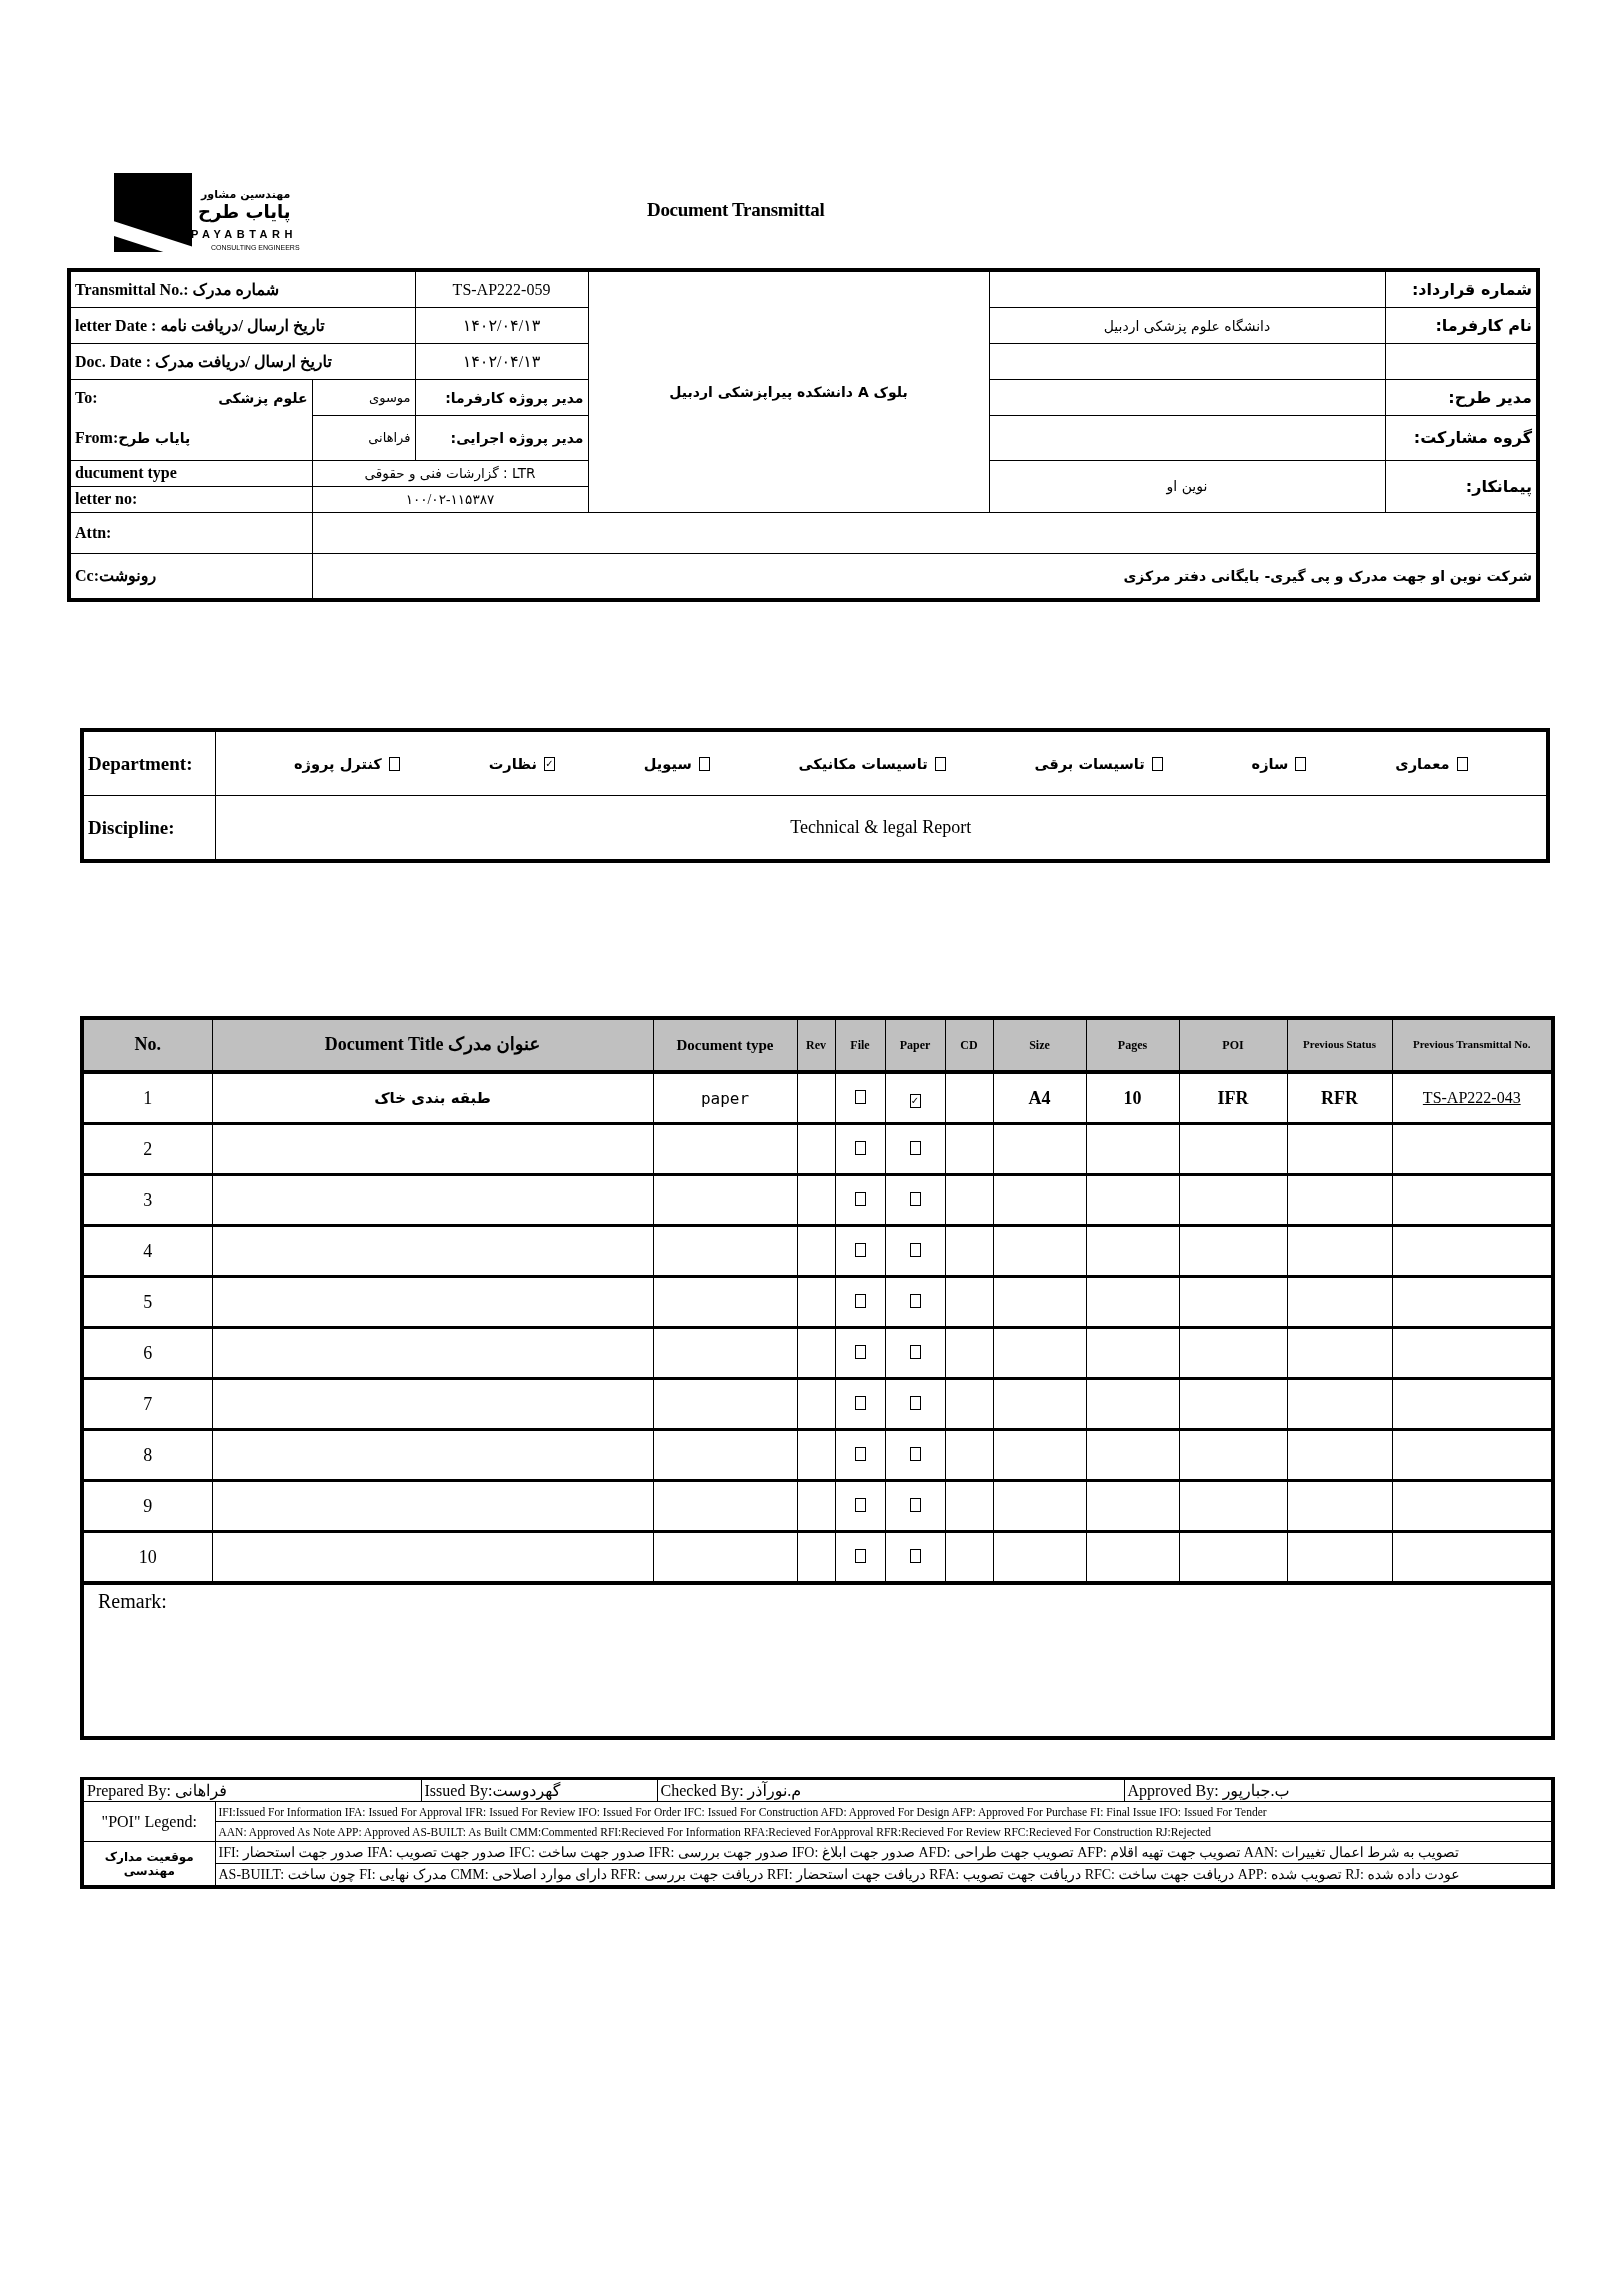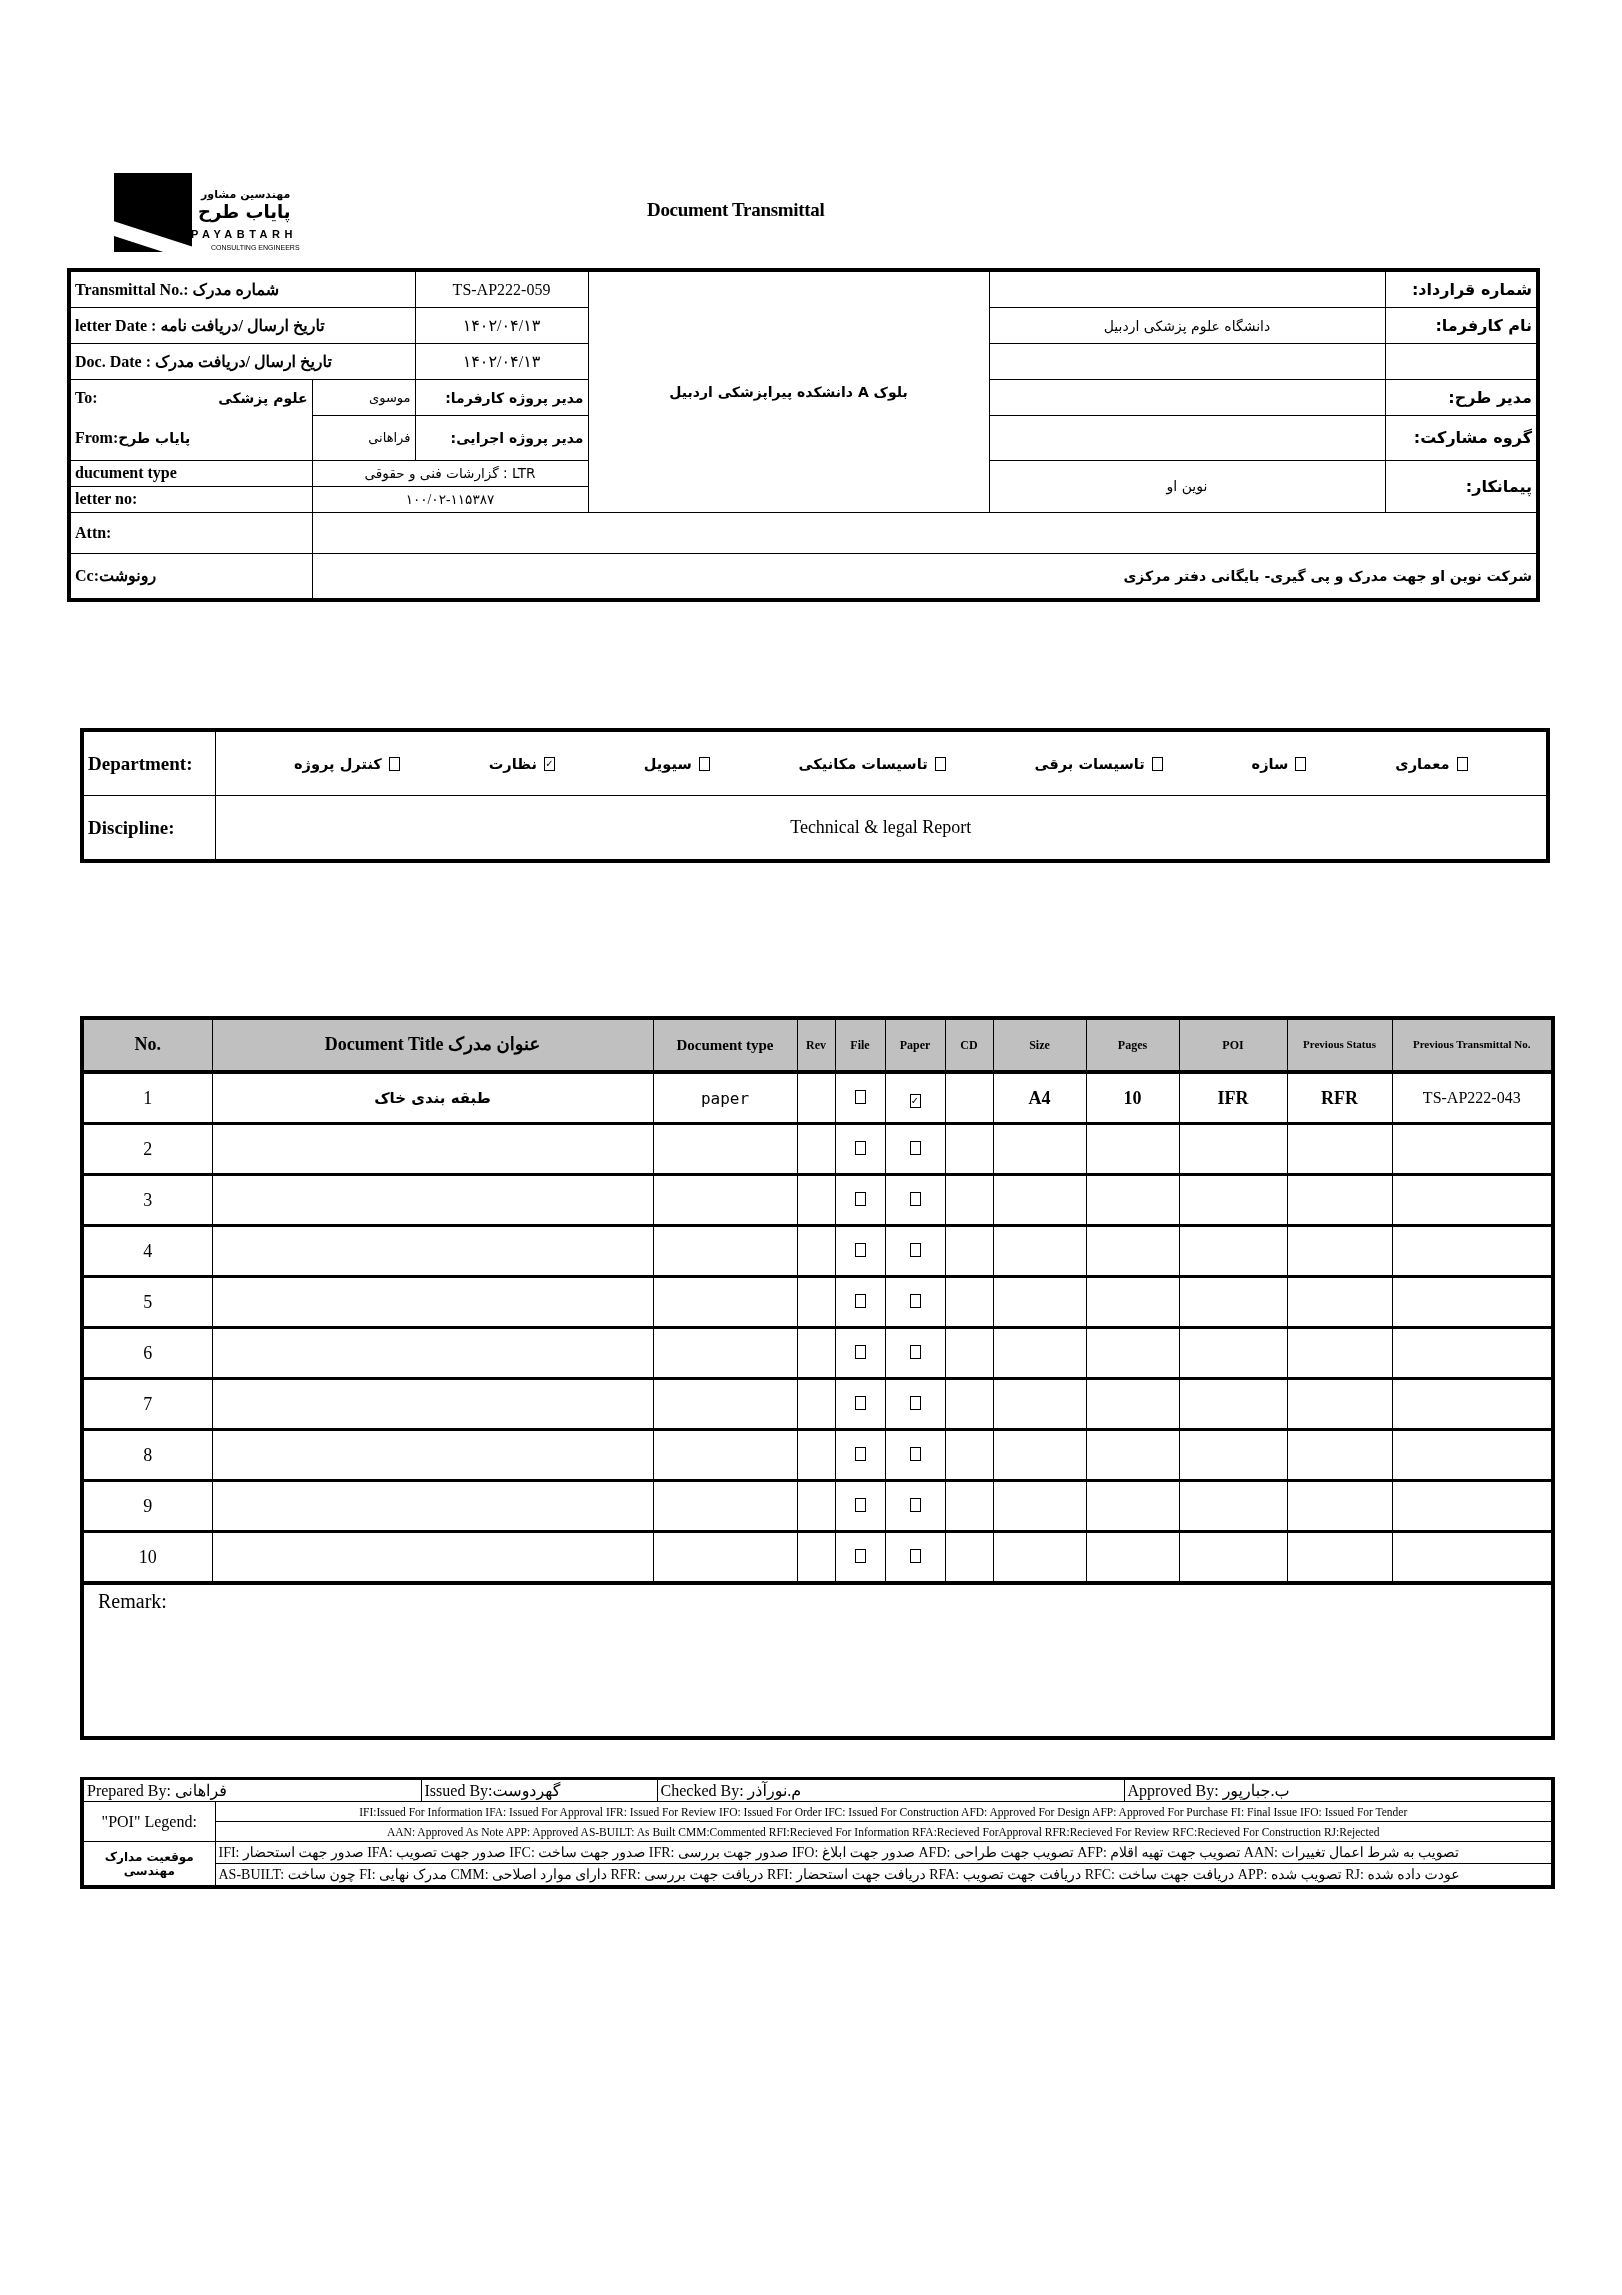--- a/index.html
+++ b/index.html
@@ -39,21 +39,21 @@
   #docs{left:80px;top:1016px;width:1470px;border:4.5px solid #000;}
   #docs td{height:48px;text-align:center;font-size:18px;padding:0 2px;}
   #docs tr.head td{background:#c0c0c0;font-weight:bold;font-size:15px;height:50px;border-bottom-width:4.5px;white-space:normal;line-height:1.2;}
   #docs tr.head td.small{font-size:12px;}
   #docs td.bold{font-weight:bold;}
   #docs td.remark{height:141px;text-align:left;vertical-align:top;font-size:20px;padding:5px 14px;border-top-width:4.5px;}
 
   
   #foot{left:80px;top:1745px;width:1470px;border:4.5px solid #000;border-top-width:3px;margin-top:32px;}
   #foot td{font-size:16px;height:21px;padding:0 3px;}
-  #foot td.legend-en{font-size:11.5px;height:19px;text-align:center;}
+  #foot td.legend-en{font-size:11.5px;height:19px;}
   #foot td.legend-fa{font-size:14px;height:21px;}
   #foot td.side{text-align:center;white-space:normal;}
 </style>
 </head>
 <body>
 
 <div class="abs logo-box">
   <div class="logo-stripe"></div>
 </div>
 <div class="abs logo-fa1">مهندسین مشاور</div>
@@ -218,21 +218,21 @@
         <td class="fa bold" style="font-size: 15px;">طبقه بندی خاک</td>
         <td style="font-family: &quot;DejaVu Sans Mono&quot;, monospace; font-size: 16px;">paper</td>
         <td></td>
         <td><span class="cb"></span></td>
         <td><span class="cb">✓</span></td>
         <td></td>
         <td class="bold">A4</td>
         <td class="bold">10</td>
         <td class="bold">IFR</td>
         <td class="bold">RFR</td>
-        <td style="font-size: 16px;">TS-AP222-043</td>
+        <td style="font-size: 16px; text-decoration: underline;">TS-AP222-043</td>
       </tr>
       <tr>
         <td style="border-top-width: 3px;">2</td>
         <td class="fa bold" style="font-size: 15px; border-top-width: 3px;"></td>
         <td style="font-family: &quot;DejaVu Sans Mono&quot;, monospace; font-size: 16px; border-top-width: 3px;"></td>
         <td style="border-top-width: 3px;"></td>
         <td style="border-top-width: 3px;"><span class="cb"></span></td>
         <td style="border-top-width: 3px;"><span class="cb"></span></td>
         <td style="border-top-width: 3px;"></td>
         <td class="bold" style="border-top-width: 3px;"></td>

